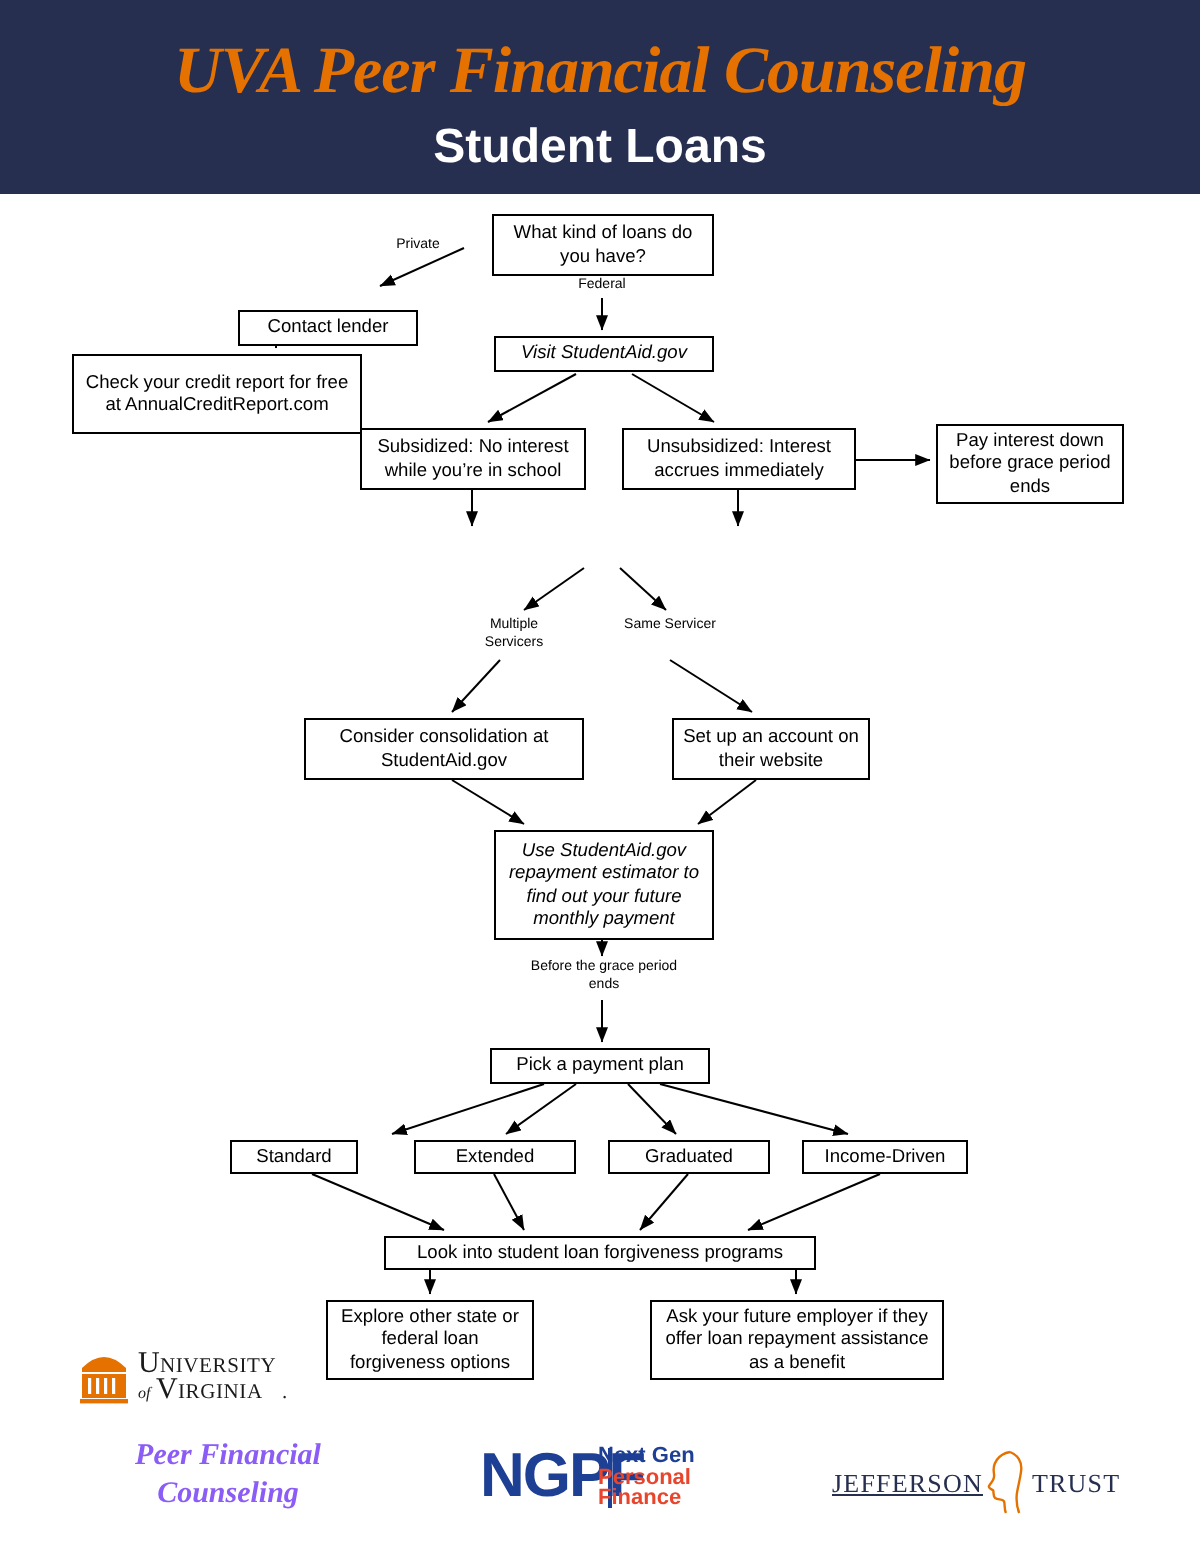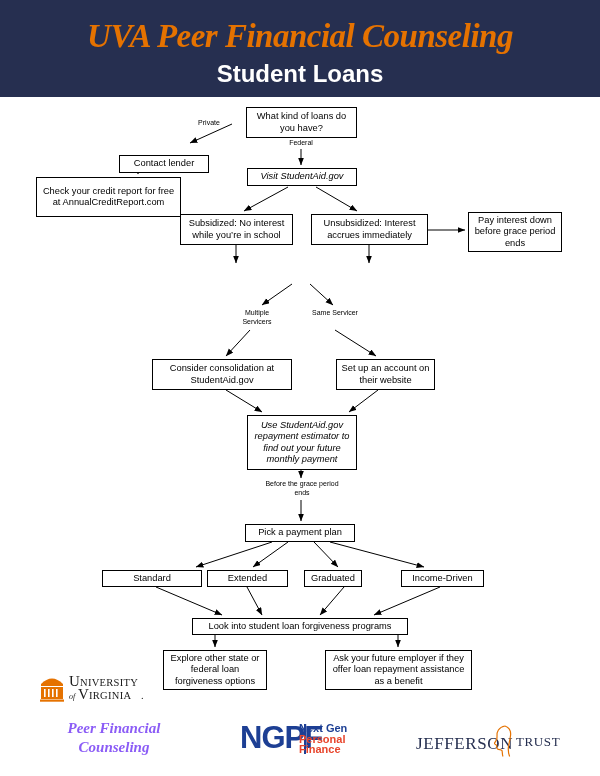--- a/index.html
+++ b/index.html
@@ -29,21 +29,21 @@
       font-size:15px;line-height:19px;color:#8b5cf6;}
   #ngpf{position:absolute;left:216px;top:59px;width:160px;height:44px;}
   #ngpf-mark{position:absolute;left:0;top:2px;font-family:"Liberation Sans",sans-serif;
       font-weight:bold;font-size:31px;color:#1d3f94;letter-spacing:-1px;line-height:34px;margin-left:24px;}
   #ngpf-bar{position:absolute;left:88px;top:5px;width:1.5px;height:30px;background:#1d3f94;}
   #ngpf-lines{position:absolute;left:83px;top:4px;font-family:"Liberation Sans",sans-serif;
       font-weight:bold;font-size:11px;line-height:10.6px;}
   .ngpf-l1{color:#1d3f94;} .ngpf-l2{color:#e8452c;} .ngpf-l3{color:#e8452c;}
   #jt{position:absolute;left:416px;top:68px;width:150px;height:30px;}
   #jt-left{position:absolute;left:0;top:6px;font-family:"Liberation Serif",serif;
-      font-size:17px;letter-spacing:0.6px;color:#262f50;}
+      font-size:13px;letter-spacing:0.6px;color:#262f50;text-decoration:underline;}
   #jt-right{position:absolute;left:100px;top:6px;font-family:"Liberation Serif",serif;
       font-size:13px;letter-spacing:0.6px;color:#262f50;}
   #jt-face{position:absolute;left:74px;top:-4px;width:28px;height:34px;}
 </style>
 </head>
 <body>
 
 <div id="header">
   <div id="title-main">UVA Peer Financial Counseling</div>
   <div id="title-sub">Student Loans</div>
@@ -110,23 +110,23 @@
   <div class="node" style="left:91px;top:58px;width:90px;height:18px;margin-left:28px;">Contact lender</div>
   <div class="node" style="left:36px;top:80px;width:145px;height:40px;">Check your credit report for free at AnnualCreditReport.com</div>
   <div class="node" style="left:247px;top:71px;width:110px;height:18px;font-style:italic;">Visit StudentAid.gov</div>
   <div class="node" style="left:180px;top:117px;width:113px;height:31px;">Subsidized: No interest while you’re in school</div>
   <div class="node" style="left:311px;top:117px;width:117px;height:31px;">Unsubsidized: Interest accrues immediately</div>
   <div class="node" style="left:468px;top:115px;width:94px;height:40px;">Pay interest down before grace period ends</div>
   <div class="node" style="left:152px;top:262px;width:140px;height:31px;">Consider consolidation at StudentAid.gov</div>
   <div class="node" style="left:336px;top:262px;width:99px;height:31px;">Set up an account on their website</div>
   <div class="node" style="left:247px;top:318px;width:110px;height:55px;font-style:italic;">Use StudentAid.gov repayment estimator to find out your future monthly payment</div>
   <div class="node" style="left:245px;top:427px;width:110px;height:18px;">Pick a payment plan</div>
-  <div class="node" style="left:102px;top:473px;width:100px;height:17px;">Standard</div>
+  <div class="node" style="left:115px;top:473px;width:64px;height:17px;">Standard</div>
   <div class="node" style="left:207px;top:473px;width:81px;height:17px;">Extended</div>
-  <div class="node" style="left:304px;top:473px;width:58px;height:17px;">Graduated</div>
+  <div class="node" style="left:304px;top:473px;width:81px;height:17px;">Graduated</div>
   <div class="node" style="left:401px;top:473px;width:83px;height:17px;">Income-Driven</div>
   <div class="node" style="left:192px;top:521px;width:216px;height:17px;">Look into student loan forgiveness programs</div>
   <div class="node" style="left:163px;top:553px;width:104px;height:40px;">Explore other state or federal loan forgiveness options</div>
   <div class="node" style="left:325px;top:553px;width:147px;height:40px;">Ask your future employer if they offer loan repayment assistance as a benefit</div>
 
   <div class="elabel" style="left:186px;top:22px;width:46px;">Private</div>
   <div class="elabel" style="left:278px;top:42px;width:46px;">Federal</div>
   <div class="elabel" style="left:232px;top:212px;width:50px;">Multiple Servicers</div>
   <div class="elabel" style="left:310px;top:212px;width:50px;">Same Servicer</div>
   <div class="elabel" style="left:260px;top:383px;width:84px;">Before the grace period ends</div>

